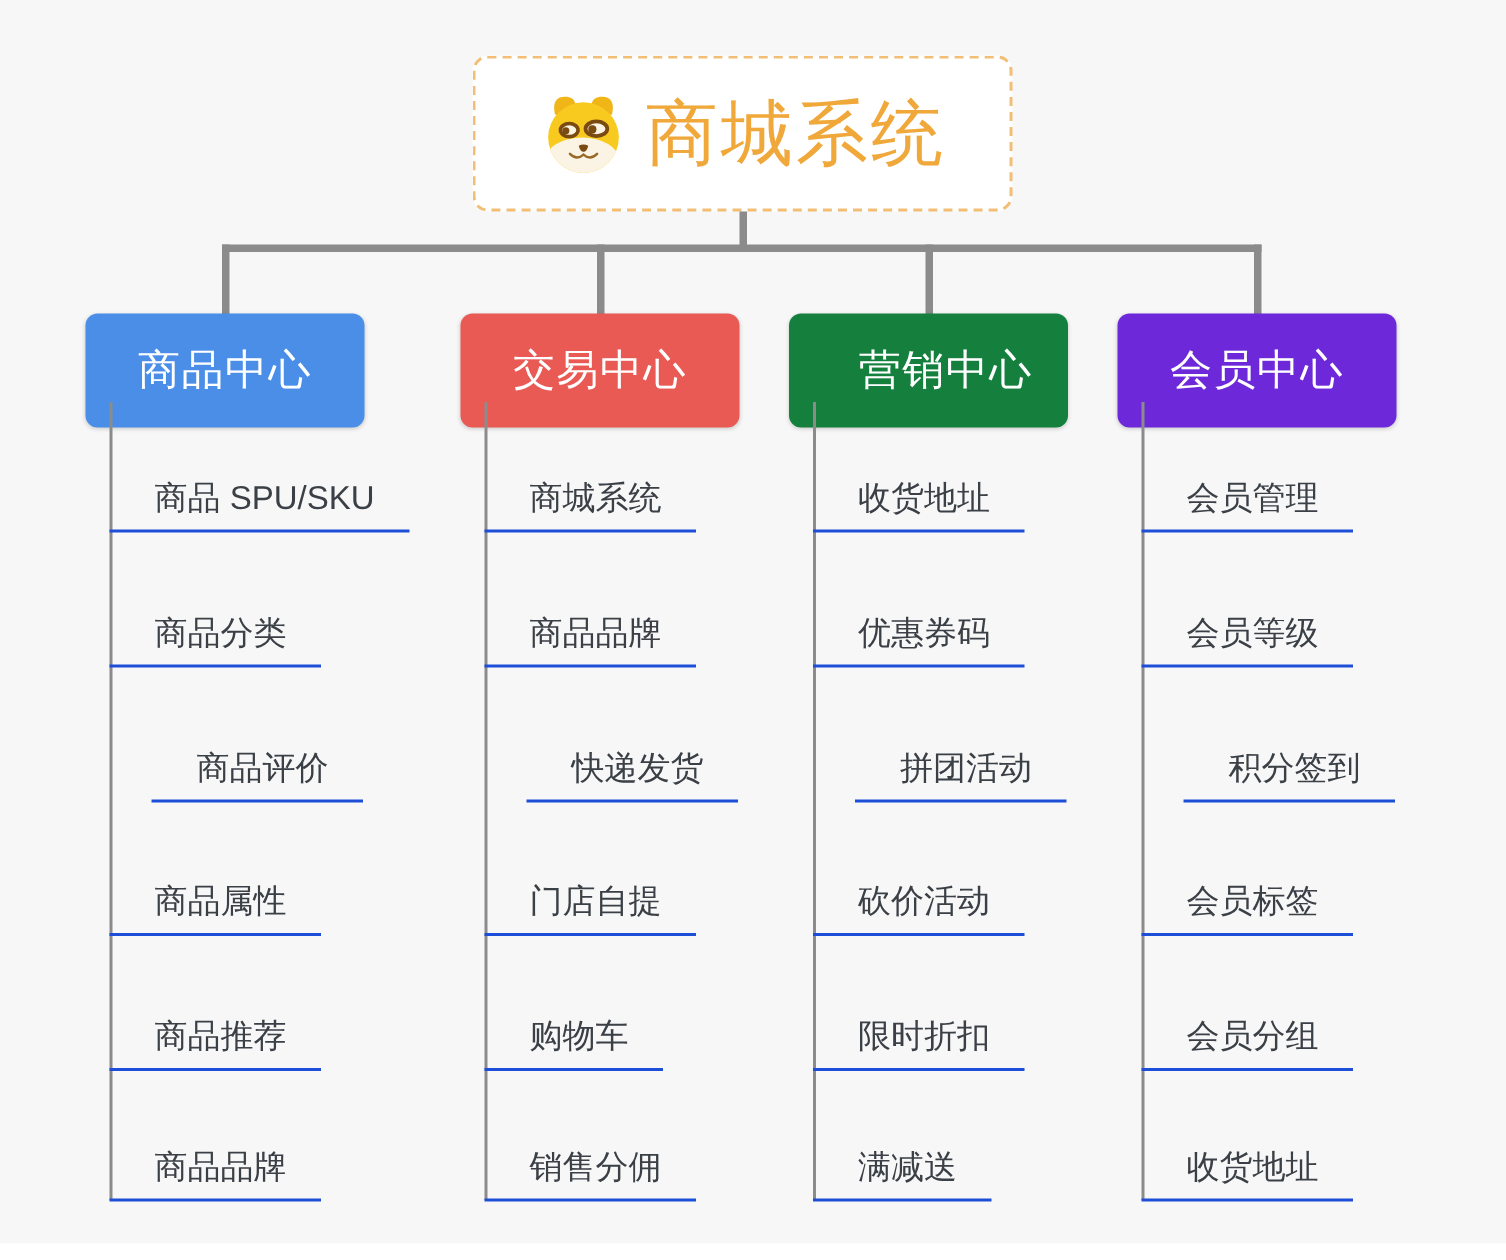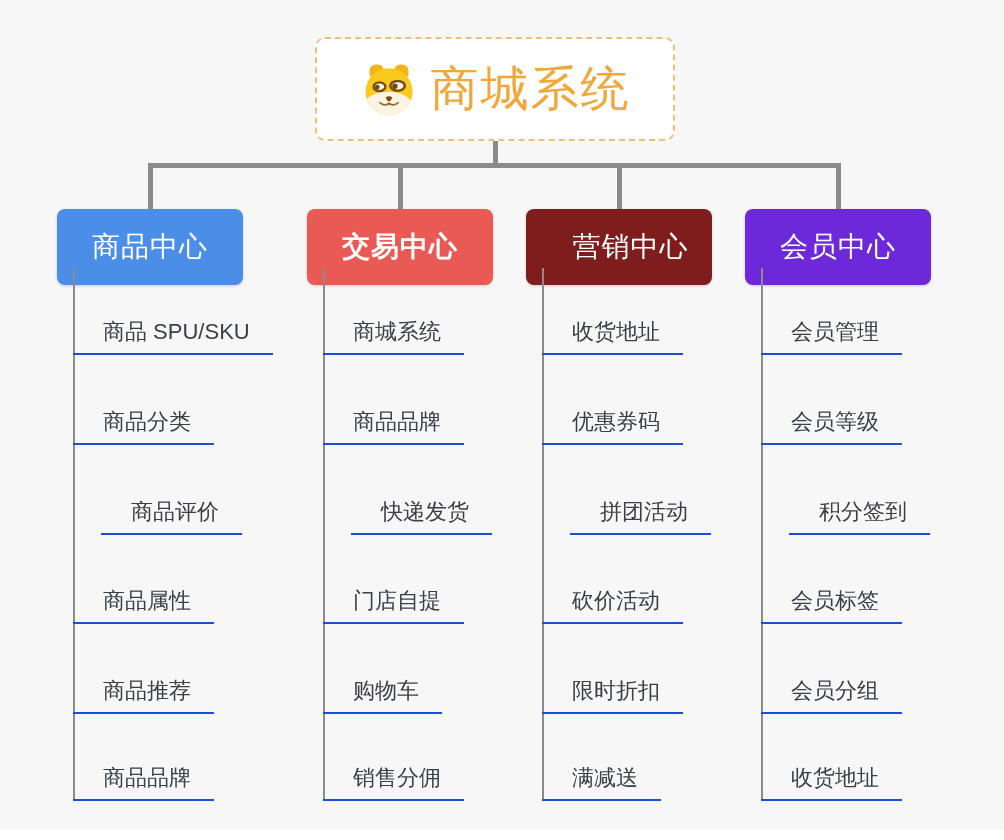--- a/index.html
+++ b/index.html
@@ -75,32 +75,32 @@
     <div class="spine"></div>
     <div class="item it1">商品 SPU/SKU</div>
     <div class="item it2">商品分类</div>
     <div class="item it3">商品评价</div>
     <div class="item it4">商品属性</div>
     <div class="item it5">商品推荐</div>
     <div class="item it6">商品品牌</div>
   </div>
 
   <div class="col col2">
-    <div class="hdr" style="background-color: rgb(233, 90, 85); font-weight: bold;">交易中心</div>
+    <div class="hdr" style="background-color: rgb(233, 90, 85);">交易中心</div>
     <div class="spine"></div>
     <div class="item it1">商城系统</div>
     <div class="item it2">商品品牌</div>
     <div class="item it3">快递发货</div>
     <div class="item it4">门店自提</div>
     <div class="item it5">购物车</div>
     <div class="item it6">销售分佣</div>
   </div>
 
   <div class="col col3">
-    <div class="hdr" style="background-color: #7f1d1d; padding-left: 23px;">营销中心</div>
+    <div class="hdr" style="background-color: #15803d; padding-left: 23px;">营销中心</div>
     <div class="spine"></div>
     <div class="item it1">收货地址</div>
     <div class="item it2">优惠券码</div>
     <div class="item it3">拼团活动</div>
     <div class="item it4">砍价活动</div>
     <div class="item it5">限时折扣</div>
     <div class="item it6">满减送</div>
   </div>
 
   <div class="col col4">

